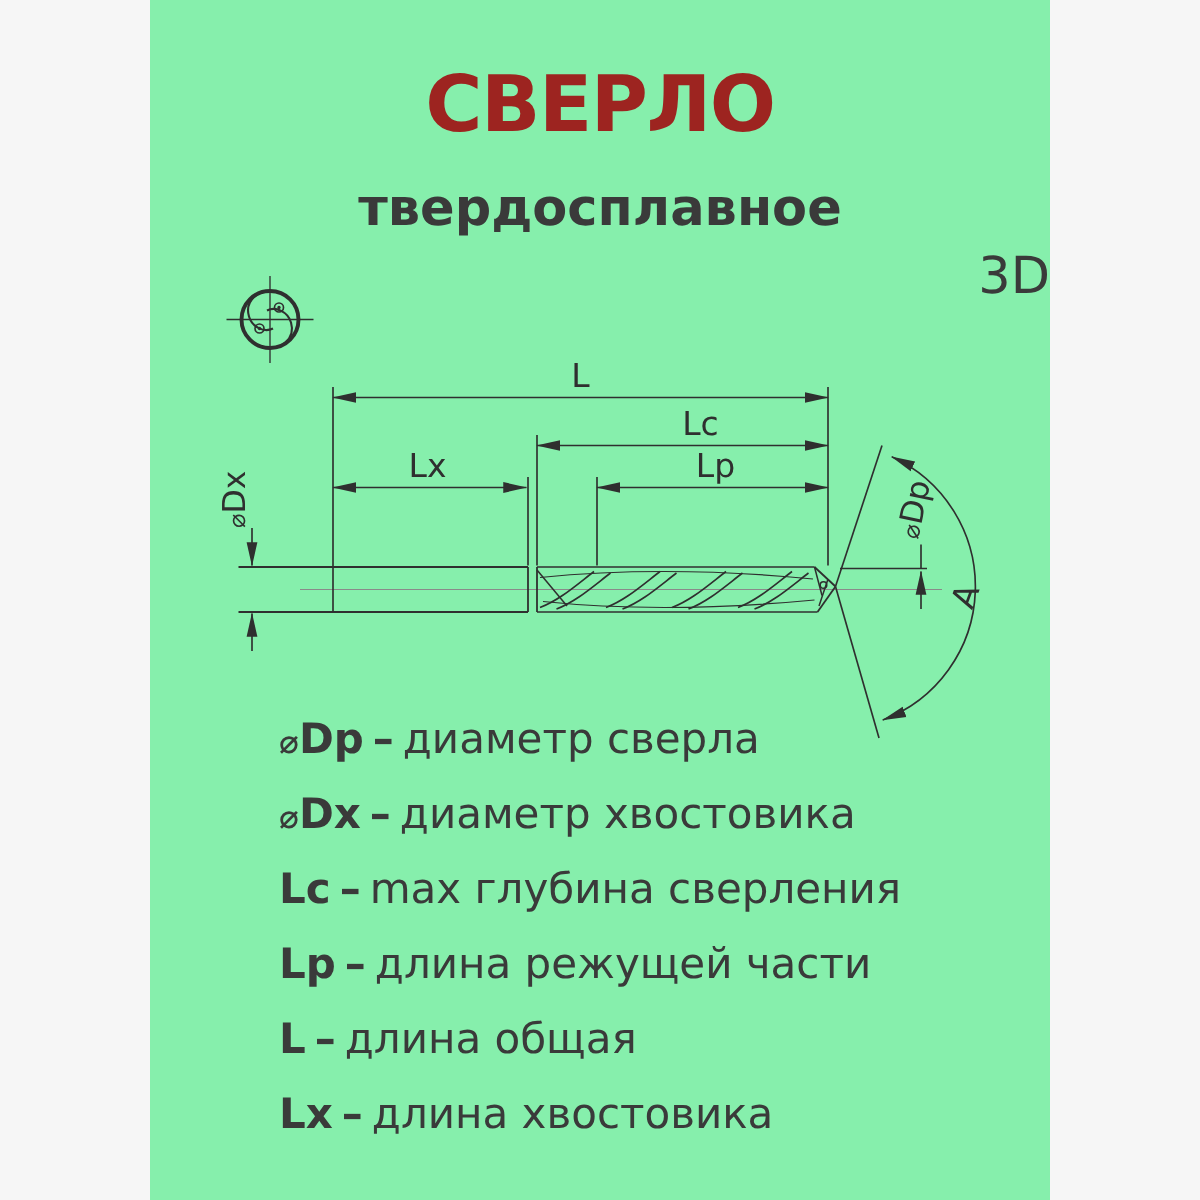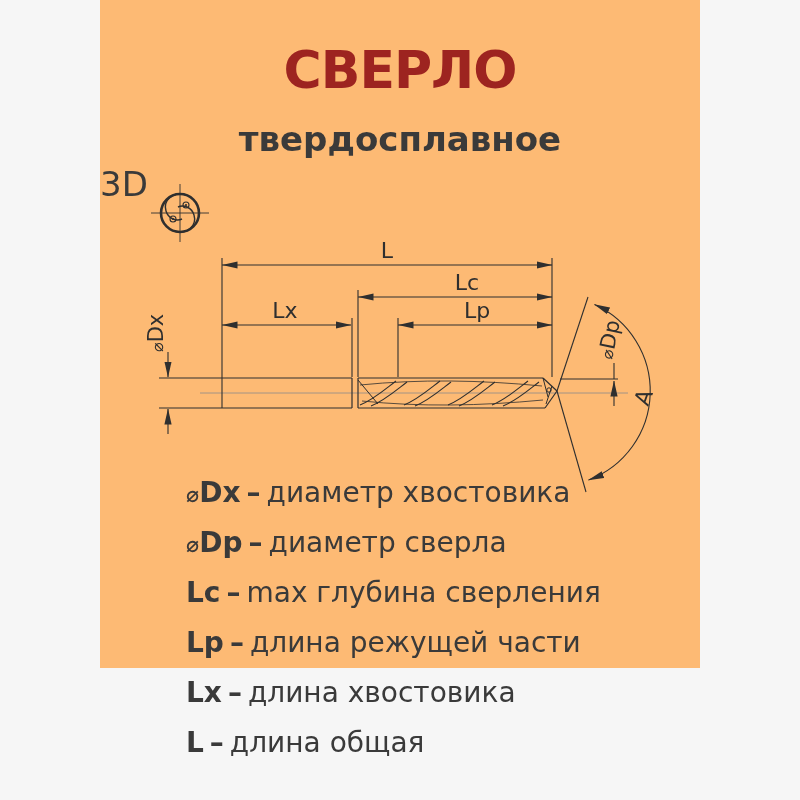--- a/index.html
+++ b/index.html
@@ -2,34 +2,34 @@
 <html><head>
 <meta charset="utf-8">
 <style>
   html,body{margin:0;padding:0;}
   body{
     width:800px;height:800px;overflow:hidden;position:relative;
     background:#f6f6f6;
     font-family:"DejaVu Sans","Liberation Sans",sans-serif;
   }
   .card{
-    position:absolute;left:100px;top:0;width:600px;height:668px;
-    background:#fdba74;
+    position:absolute;left:100px;top:0;width:600px;height:800px;
+    background:#86efac;
   }
   .title{
     position:absolute;left:0;top:40px;width:600px;text-align:center;
     font-size:52px;line-height:60px;font-weight:700;letter-spacing:-1px;
     color:#9d2420;margin:0;
   }
   .subtitle{
     position:absolute;left:0;top:118px;width:600px;text-align:center;
     font-size:34px;line-height:42px;font-weight:700;color:#3a3a3a;
   }
   .variant{
-    position:absolute;left:0;top:163px;width:600px;text-align:left;
+    position:absolute;left:0;top:163px;width:600px;text-align:right;
     font-size:34px;line-height:42px;font-weight:400;color:#3a3a3a;
   }
   .diagram{
     position:absolute;left:-100px;top:0;width:800px;height:800px;
   }
   .legend{
     position:absolute;left:86px;top:468px;width:500px;
   }
   .legend-row{
     height:50px;line-height:50px;font-size:28px;color:#3a3a3a;
@@ -153,37 +153,37 @@
       <line x1="557" y1="391" x2="588" y2="297"></line>
       <line x1="557" y1="391" x2="586" y2="492"></line>
       <path d="M 594.5 304.5 A 95 95 0 0 1 588.5 480" marker-start="url(#arw)" marker-end="url(#arw)"></path>
       <text transform="translate(648,407) rotate(-70)" font-size="22">A</text>
     </g>
   </svg>
 
   <div class="legend">
 
     <div class="legend-row">
-      <span class="lg-label"><span class="lg-sym">⌀</span><span>Dx</span></span><span class="lg-sep">–</span><span class="lg-text">диаметр хвостовика</span>
+      <span class="lg-label"><span class="lg-sym">⌀</span><span>Dp</span></span><span class="lg-sep">–</span><span class="lg-text">диаметр сверла</span>
     </div>
 
     <div class="legend-row">
-      <span class="lg-label"><span class="lg-sym">⌀</span><span>Dp</span></span><span class="lg-sep">–</span><span class="lg-text">диаметр сверла</span>
+      <span class="lg-label"><span class="lg-sym">⌀</span><span>Dx</span></span><span class="lg-sep">–</span><span class="lg-text">диаметр хвостовика</span>
     </div>
 
     <div class="legend-row">
       <span class="lg-label"><span class="lg-sym"></span><span>Lc</span></span><span class="lg-sep">–</span><span class="lg-text">max глубина сверления</span>
     </div>
 
     <div class="legend-row">
       <span class="lg-label"><span class="lg-sym"></span><span>Lp</span></span><span class="lg-sep">–</span><span class="lg-text">длина режущей части</span>
     </div>
 
     <div class="legend-row">
-      <span class="lg-label"><span class="lg-sym"></span><span>Lx</span></span><span class="lg-sep">–</span><span class="lg-text">длина хвостовика</span>
+      <span class="lg-label"><span class="lg-sym"></span><span>L</span></span><span class="lg-sep">–</span><span class="lg-text">длина общая</span>
     </div>
 
     <div class="legend-row">
-      <span class="lg-label"><span class="lg-sym"></span><span>L</span></span><span class="lg-sep">–</span><span class="lg-text">длина общая</span>
+      <span class="lg-label"><span class="lg-sym"></span><span>Lx</span></span><span class="lg-sep">–</span><span class="lg-text">длина хвостовика</span>
     </div>
 
   </div>
 </div>
 
 </body></html>

